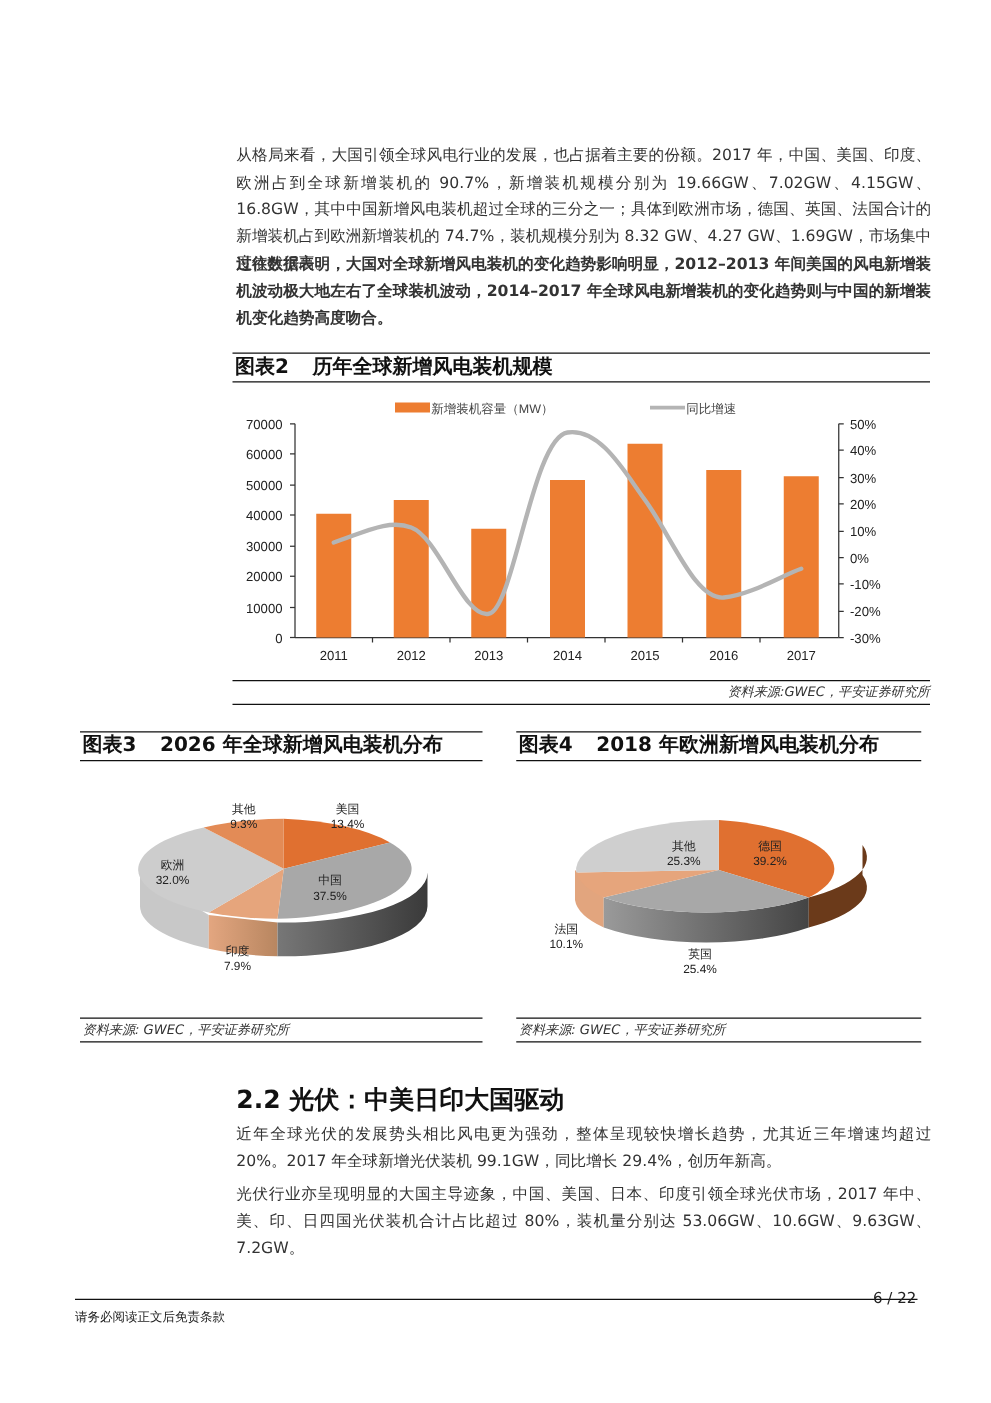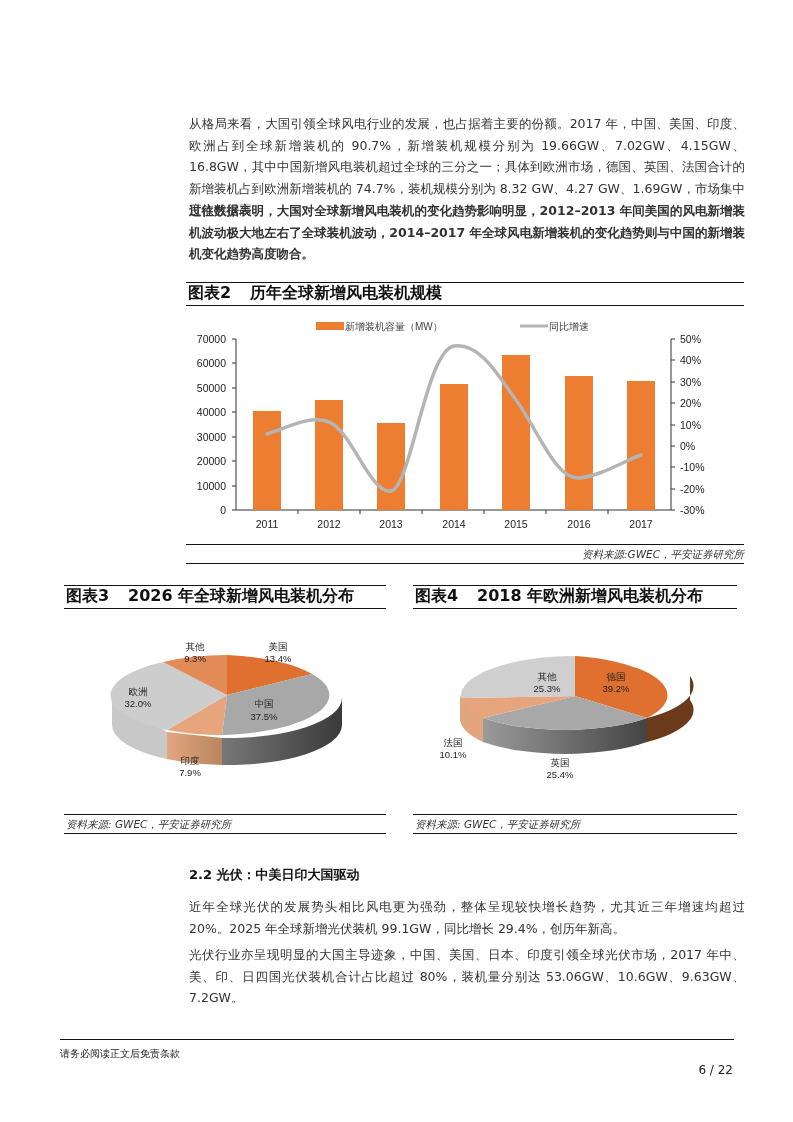--- a/index.html
+++ b/index.html
@@ -2,24 +2,24 @@
 <html><head>
 <meta charset="utf-8">
 <style>
   html, body { margin:0; padding:0; background:#fff; }
   body { width:793px; height:1122px; position:relative; font-family:"DejaVu Sans", sans-serif; color:#222; overflow:hidden; }
   .para { position:absolute; left:189px; width:556px; font-size:12.5px; line-height:21.5px; color:#333; text-align:justify; }
   .fig-head { position:absolute; height:22px; border-top:1.5px solid #111; border-bottom:1.5px solid #111; font-weight:bold; font-size:16px; line-height:20px; color:#111; }
   .fig-head .num { display:inline-block; width:62px; padding-left:2px; }
   .src { position:absolute; height:18px; border-top:1px solid #111; border-bottom:1.5px solid #111; font-size:10.5px; line-height:18px; font-style:italic; color:#333; padding-left:2px; }
   svg text { font-family:"Liberation Sans", sans-serif; }
-  .h2 { position:absolute; left:189px; top:866px; font-size:13px; font-weight:bold; color:#111; }
+  .h2 { position:absolute; left:189px; top:866px; font-size:20px; font-weight:bold; color:#111; }
   .footer-line { position:absolute; left:60px; top:1039px; width:674px; border-top:1.2px solid #111; }
   .footer-left { position:absolute; left:60px; top:1047px; font-size:10px; color:#222; }
-  .footer-right { position:absolute; right:60px; top:1031px; font-size:12px; color:#222;margin-top:32px; }
+  .footer-right { position:absolute; right:60px; top:1031px; font-size:12px; color:#222; }
 </style>
 </head>
 <body>
 
 <div class="para" style="top:113px;">从格局来看，大国引领全球风电行业的发展，也占据着主要的份额。2017 年，中国、美国、印度、欧洲占到全球新增装机的 90.7%，新增装机规模分别为 19.66GW、7.02GW、4.15GW、16.8GW，其中中国新增风电装机超过全球的三分之一；具体到欧洲市场，德国、英国、法国合计的新增装机占到欧洲新增装机的 74.7%，装机规模分别为 8.32 GW、4.27 GW、1.69GW，市场集中度依然很高。</div>
 <div class="para" style="top:200px;font-weight:bold;">过往数据表明，大国对全球新增风电装机的变化趋势影响明显，2012–2013 年间美国的风电新增装机波动极大地左右了全球装机波动，2014–2017 年全球风电新增装机的变化趋势则与中国的新增装机变化趋势高度吻合。</div>
 
 <div class="fig-head" style="left:186px; top:282px; width:558px;">
   <span class="num">图表2</span><span>历年全球新增风电装机规模</span>
 </div>
@@ -171,18 +171,18 @@
     <text x="13" y="118">10.1%</text>
     <text x="107" y="40">其他</text>
     <text x="107" y="52">25.3%</text>
   </g>
 </svg>
 
 <div class="src" style="left:64px; top:814px; width:320px;">资料来源: GWEC，平安证券研究所</div>
 <div class="src" style="left:413px; top:814px; width:322px;">资料来源: GWEC，平安证券研究所</div>
 
 <div class="h2">2.2  光伏：中美日印大国驱动</div>
-<div class="para" style="top:896px;">近年全球光伏的发展势头相比风电更为强劲，整体呈现较快增长趋势，尤其近三年增速均超过 20%。2025 年全球新增光伏装机 99.1GW，同比增长 29.4%，创历年新高。</div>
+<div class="para" style="top:896px;">近年全球光伏的发展势头相比风电更为强劲，整体呈现较快增长趋势，尤其近三年增速均超过 20%。2017 年全球新增光伏装机 99.1GW，同比增长 29.4%，创历年新高。</div>
 <div class="para" style="top:944px;">光伏行业亦呈现明显的大国主导迹象，中国、美国、日本、印度引领全球光伏市场，2017 年中、美、印、日四国光伏装机合计占比超过 80%，装机量分别达 53.06GW、10.6GW、9.63GW、7.2GW。</div>
 
 <div class="footer-line"></div>
 <div class="footer-left">请务必阅读正文后免责条款</div>
 <div class="footer-right">6 / 22</div>
 
 </body></html>

